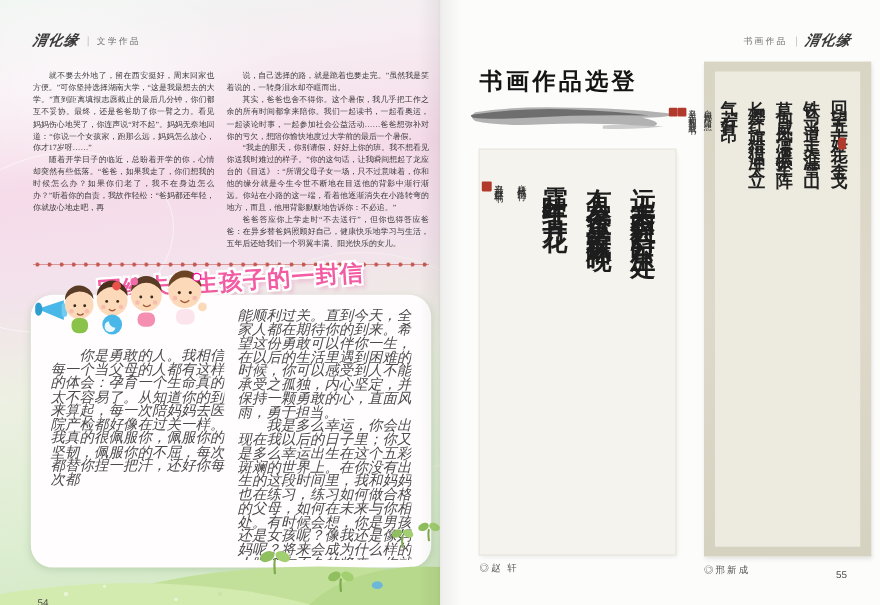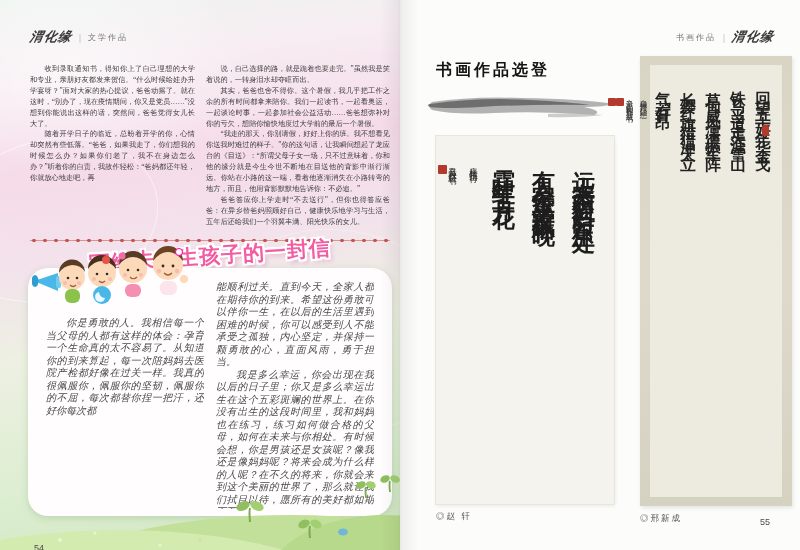--- a/index.html
+++ b/index.html
@@ -42,35 +42,35 @@
     text-shadow:-2px -2px 0 #fff, 2px -2px 0 #fff, -2px 2px 0 #fff, 2px 2px 0 #fff,
                  0 -2px 0 #fff, 0 2px 0 #fff, -2px 0 0 #fff, 2px 0 0 #fff,
                  3px 4px 4px rgba(216,96,156,.45); }
   .byline { position:absolute; left:30px; top:276px; width:360px; text-align:center;
     font-size:8.5px; color:#555; letter-spacing:1px; }
 
   .letter-card { position:absolute; left:28px; top:268px; width:364px; height:248px;
     background:#fffdfe; border-radius:20px; box-shadow:0 2px 7px rgba(110,150,110,.28); }
   .kids { position:absolute; left:32px; top:243px; width:160px; height:74px; }
   .letter-col { position:absolute; font-family:"Liberation Serif", serif; font-style:italic;
-    font-size:10px; line-height:12.5px; color:#4a4a4a; text-align:justify; overflow:hidden; }
+    font-size:13px; line-height:12.5px; color:#4a4a4a; text-align:justify; overflow:hidden; }
   .letter-col.l1 { left:46px; top:317px; width:158px; height:192px; }
   .letter-col.l2 { left:216px; top:281px; width:158px; height:228px; }
   .letter-col p { text-indent:2em; }
   .letter-col p.salute { text-indent:0; }
 
   .hills { position:absolute; left:0; bottom:0; width:400px; height:80px; }
   .page-num { position:absolute; font-family:"Liberation Sans", sans-serif; font-size:9px; color:#4a4a4a; }
   .pn-l { left:34px; top:543px; }
   .pn-r { right:30px; top:517px; }
 
   
   .page-right { position:absolute; left:400px; top:0; width:400px; height:550px; background:#fcfcfa; overflow:hidden; }
   .rp-title { position:absolute; left:36px; top:60px; font-family:Liberation Serif, serif;
-    font-weight:bold; font-size:16px; letter-spacing:3px; color:#141414; }
+    font-weight:bold; font-size:21px; letter-spacing:3px; color:#141414; }
   .brush { position:absolute; left:28px; top:90px; width:190px; height:34px; }
 
   .artwork-mid { position:absolute; left:36px; top:136px; width:178px; height:368px;
     background:#f4f3ee; box-shadow:0 0 0 1px #e7e5dc, 1px 2px 4px rgba(0,0,0,.08); }
   .cal-wrap { position:absolute; inset:0; display:flex; flex-direction:row-reverse;
     justify-content:flex-start; padding:16px 14px; gap:9px; }
   .cal-col { writing-mode:vertical-rl; text-orientation:upright;
     font-family:"DejaVu Serif", serif; color:#1d1d1d; }
   .artwork-mid .cal-col.main { font-size:23px; font-weight:bold; letter-spacing:6px; }
   .artwork-mid .cal-col.sig { font-size:8.5px; letter-spacing:2px; color:#2a2a2a; margin-top:8px; }
@@ -103,21 +103,21 @@
     <div class="swirl s1"></div>
     <div class="swirl s2"></div>
 
     <div class="mag-header hl">
       <span class="logo-script">渭化缘</span>
       <span class="hdr-sep">|</span>
       <span class="section-label">文学作品</span>
     </div>
 
     <div class="art-col c1">
-      <p>收到录取通知书，得知你上了自己理想的大学和专业，亲朋好友都发来贺信。“什么时候给娃办升学宴呀？”面对大家的热心提议，爸爸动摇了。就在这时，“别办了，现在疫情期间，你又是党员……”没想到你能说出这样的话，突然间，爸爸觉得女儿长大了。</p>
+      <p>就不要去外地了，留在西安挺好，周末回家也方便。”可你坚持选择湖南大学，“这是我最想去的大学。”直到距离填报志愿截止的最后几分钟，你们都互不妥协。最终，还是爸爸助了你一臂之力。看见妈妈伤心地哭了，你连声说“对不起”。妈妈无奈地回道：“你说一个女孩家，跑那么远，妈妈怎么放心，你才17岁呀……”</p>
       <p>随着开学日子的临近，总盼着开学的你，心情却突然有些低落。“爸爸，如果我走了，你们想我的时候怎么办？如果你们老了，我不在身边怎么办？”听着你的自责，我故作轻松：“爸妈都还年轻，你就放心地走吧，再</p>
     </div>
     <div class="art-col c2">
       <p>说，自己选择的路，就是跪着也要走完。”虽然我是笑着说的，一转身泪水却夺眶而出。</p>
       <p>其实，爸爸也舍不得你。这个暑假，我几乎把工作之余的所有时间都拿来陪你。我们一起读书，一起看奥运，一起谈论时事，一起参加社会公益活动……爸爸想弥补对你的亏欠，想陪你愉快地度过大学前的最后一个暑假。</p>
       <p>“我走的那天，你别请假，好好上你的班。我不想看见你送我时难过的样子。”你的这句话，让我瞬间想起了龙应台的《目送》：“所谓父母子女一场，只不过意味着，你和他的缘分就是今生今世不断地在目送他的背影中渐行渐远。你站在小路的这一端，看着他逐渐消失在小路转弯的地方，而且，他用背影默默地告诉你：不必追。”</p>
       <p>爸爸答应你上学走时“不去送行”，但你也得答应爸爸：在异乡替爸妈照顾好自己，健康快乐地学习与生活，五年后还给我们一个羽翼丰满、阳光快乐的女儿。</p>
     </div>
 
     <div class="ornament-divider"></div>

